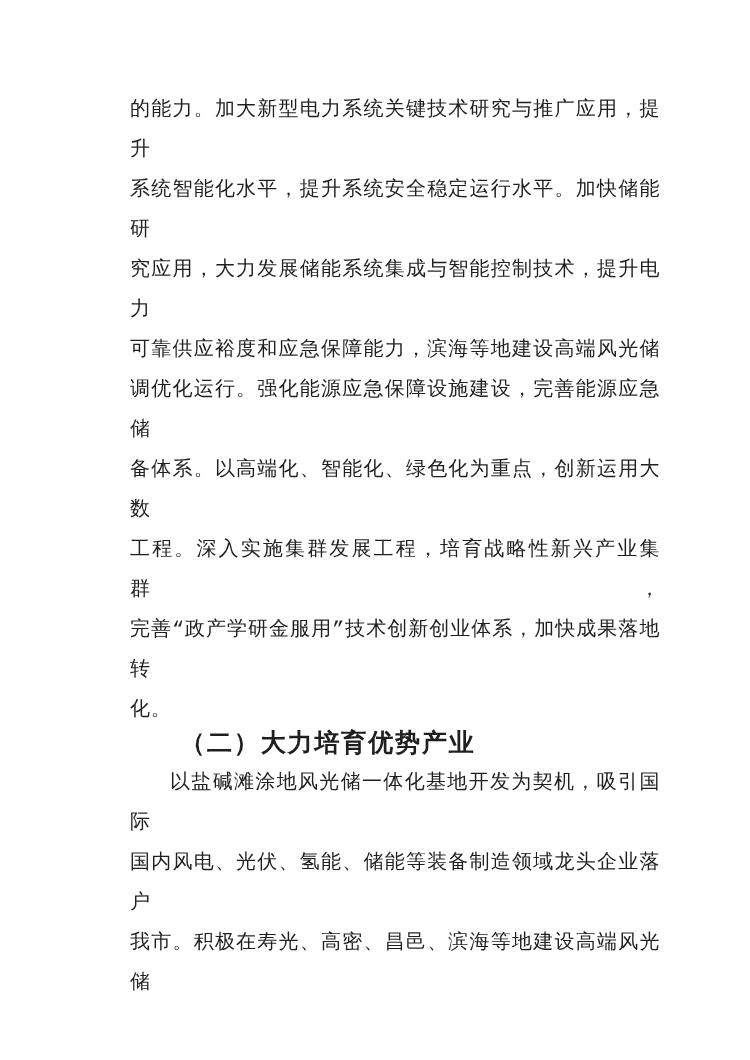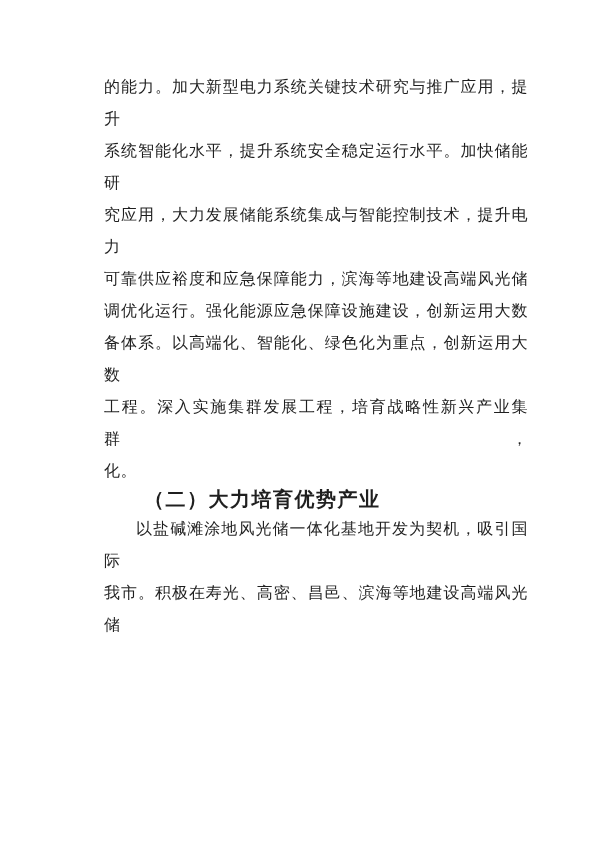--- a/index.html
+++ b/index.html
@@ -60,26 +60,28 @@
 </head>
 <body>
 
 <div class="page">
   <div class="content">
 
     <div class="t-line">的能力。加大新型电力系统关键技术研究与推广应用，提升</div>
     <div class="t-line">系统智能化水平，提升系统安全稳定运行水平。加快储能研</div>
     <div class="t-line">究应用，大力发展储能系统集成与智能控制技术，提升电力</div>
     <div class="t-line">可靠供应裕度和应急保障能力，滨海等地建设高端风光储</div>
-    <div class="t-line">调优化运行。强化能源应急保障设施建设，创新运用大数</div>
+    <div class="t-line">调优化运行。强化能源应急保障设施建设，完善能源应急储</div>
     <div class="t-line">备体系。以高端化、智能化、绿色化为重点，创新运用大数</div>
     <div class="t-line">工程。深入实施集群发展工程，培育战略性新兴产业集群，</div>
+    <div class="t-line">完善“政产学研金服用”技术创新创业体系，加快成果落地转</div>
     <div class="t-line t-last">化。</div>
 
     <div class="heading">（二）大力培育优势产业</div>
 
     <div class="t-line t-indent">以盐碱滩涂地风光储一体化基地开发为契机，吸引国际</div>
+    <div class="t-line">国内风电、光伏、氢能、储能等装备制造领域龙头企业落户</div>
     <div class="t-line">我市。积极在寿光、高密、昌邑、滨海等地建设高端风光储</div>
 
   </div>
 
   <div class="page-number">19</div>
 </div>
 
 </body></html>

